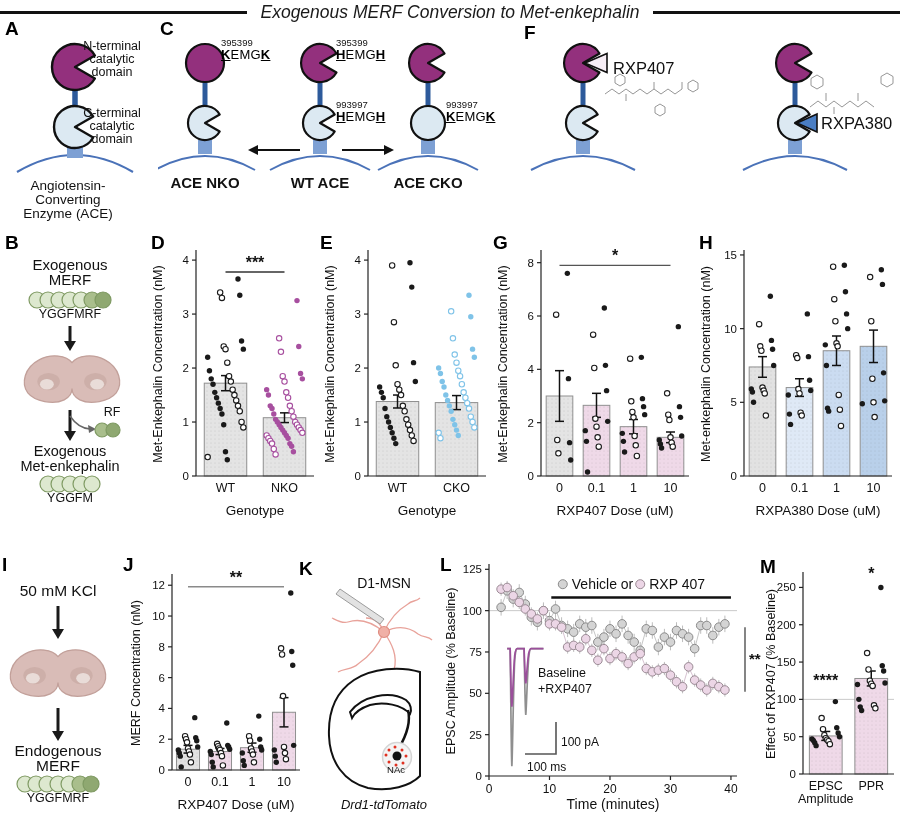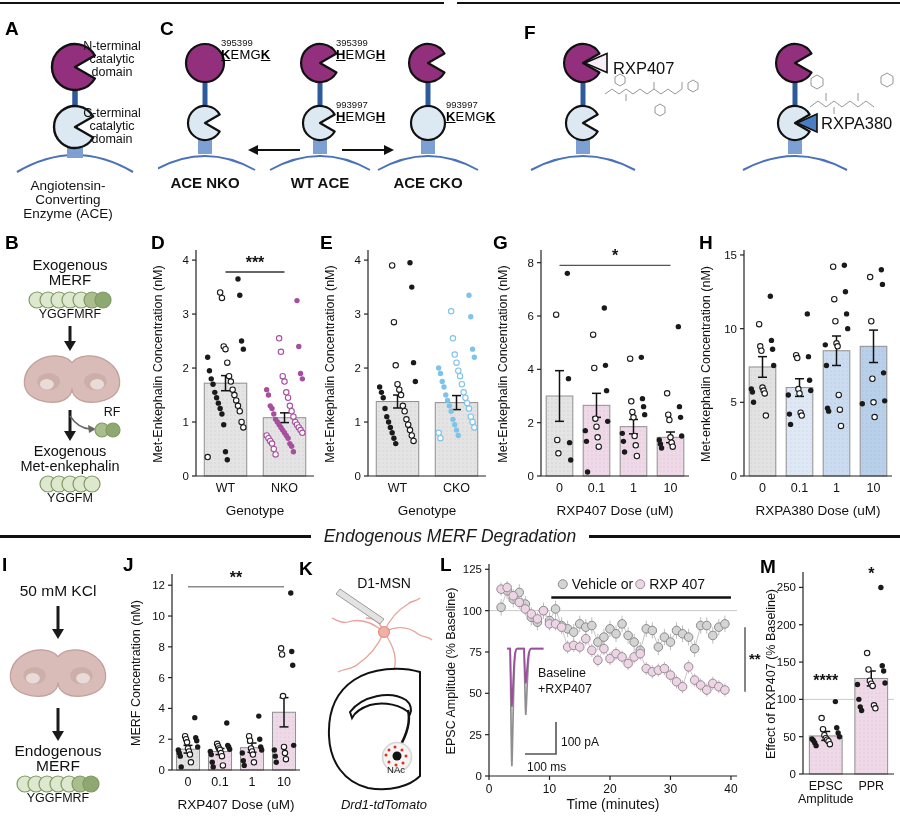--- a/index.html
+++ b/index.html
@@ -30,25 +30,21 @@
   .seqannot .sletters{font-size:13px;line-height:15px;letter-spacing:0.2px;color:#000;white-space:nowrap;}
   .seqannot .term{font-weight:800;text-decoration:underline;}
 </style>
 </head>
 <body>
 
 <div id="fig">
 
   <div class="hdr" style="top:2px">
     <span class="ln"></span>
-    <span class="ln"></span>
-  </div>
-  <div class="hdr" style="top:526px">
-    <span class="ln"></span>
-    <span class="t">Endogenous MERF Degradation</span>
+    <span class="t">Exogenous MERF Conversion to Met-enkephalin</span>
     <span class="ln"></span>
   </div>
 
   <div class="plabel" style="left:5px;top:18px">A</div>
   <div class="plabel" style="left:5px;top:232px">B</div>
   <div class="plabel" style="left:160px;top:18px">C</div>
   <div class="plabel" style="left:151px;top:232px">D</div>
   <div class="plabel" style="left:320px;top:232px">E</div>
   <div class="plabel" style="left:524px;top:22px">F</div>
   <div class="plabel" style="left:493px;top:232px">G</div>

